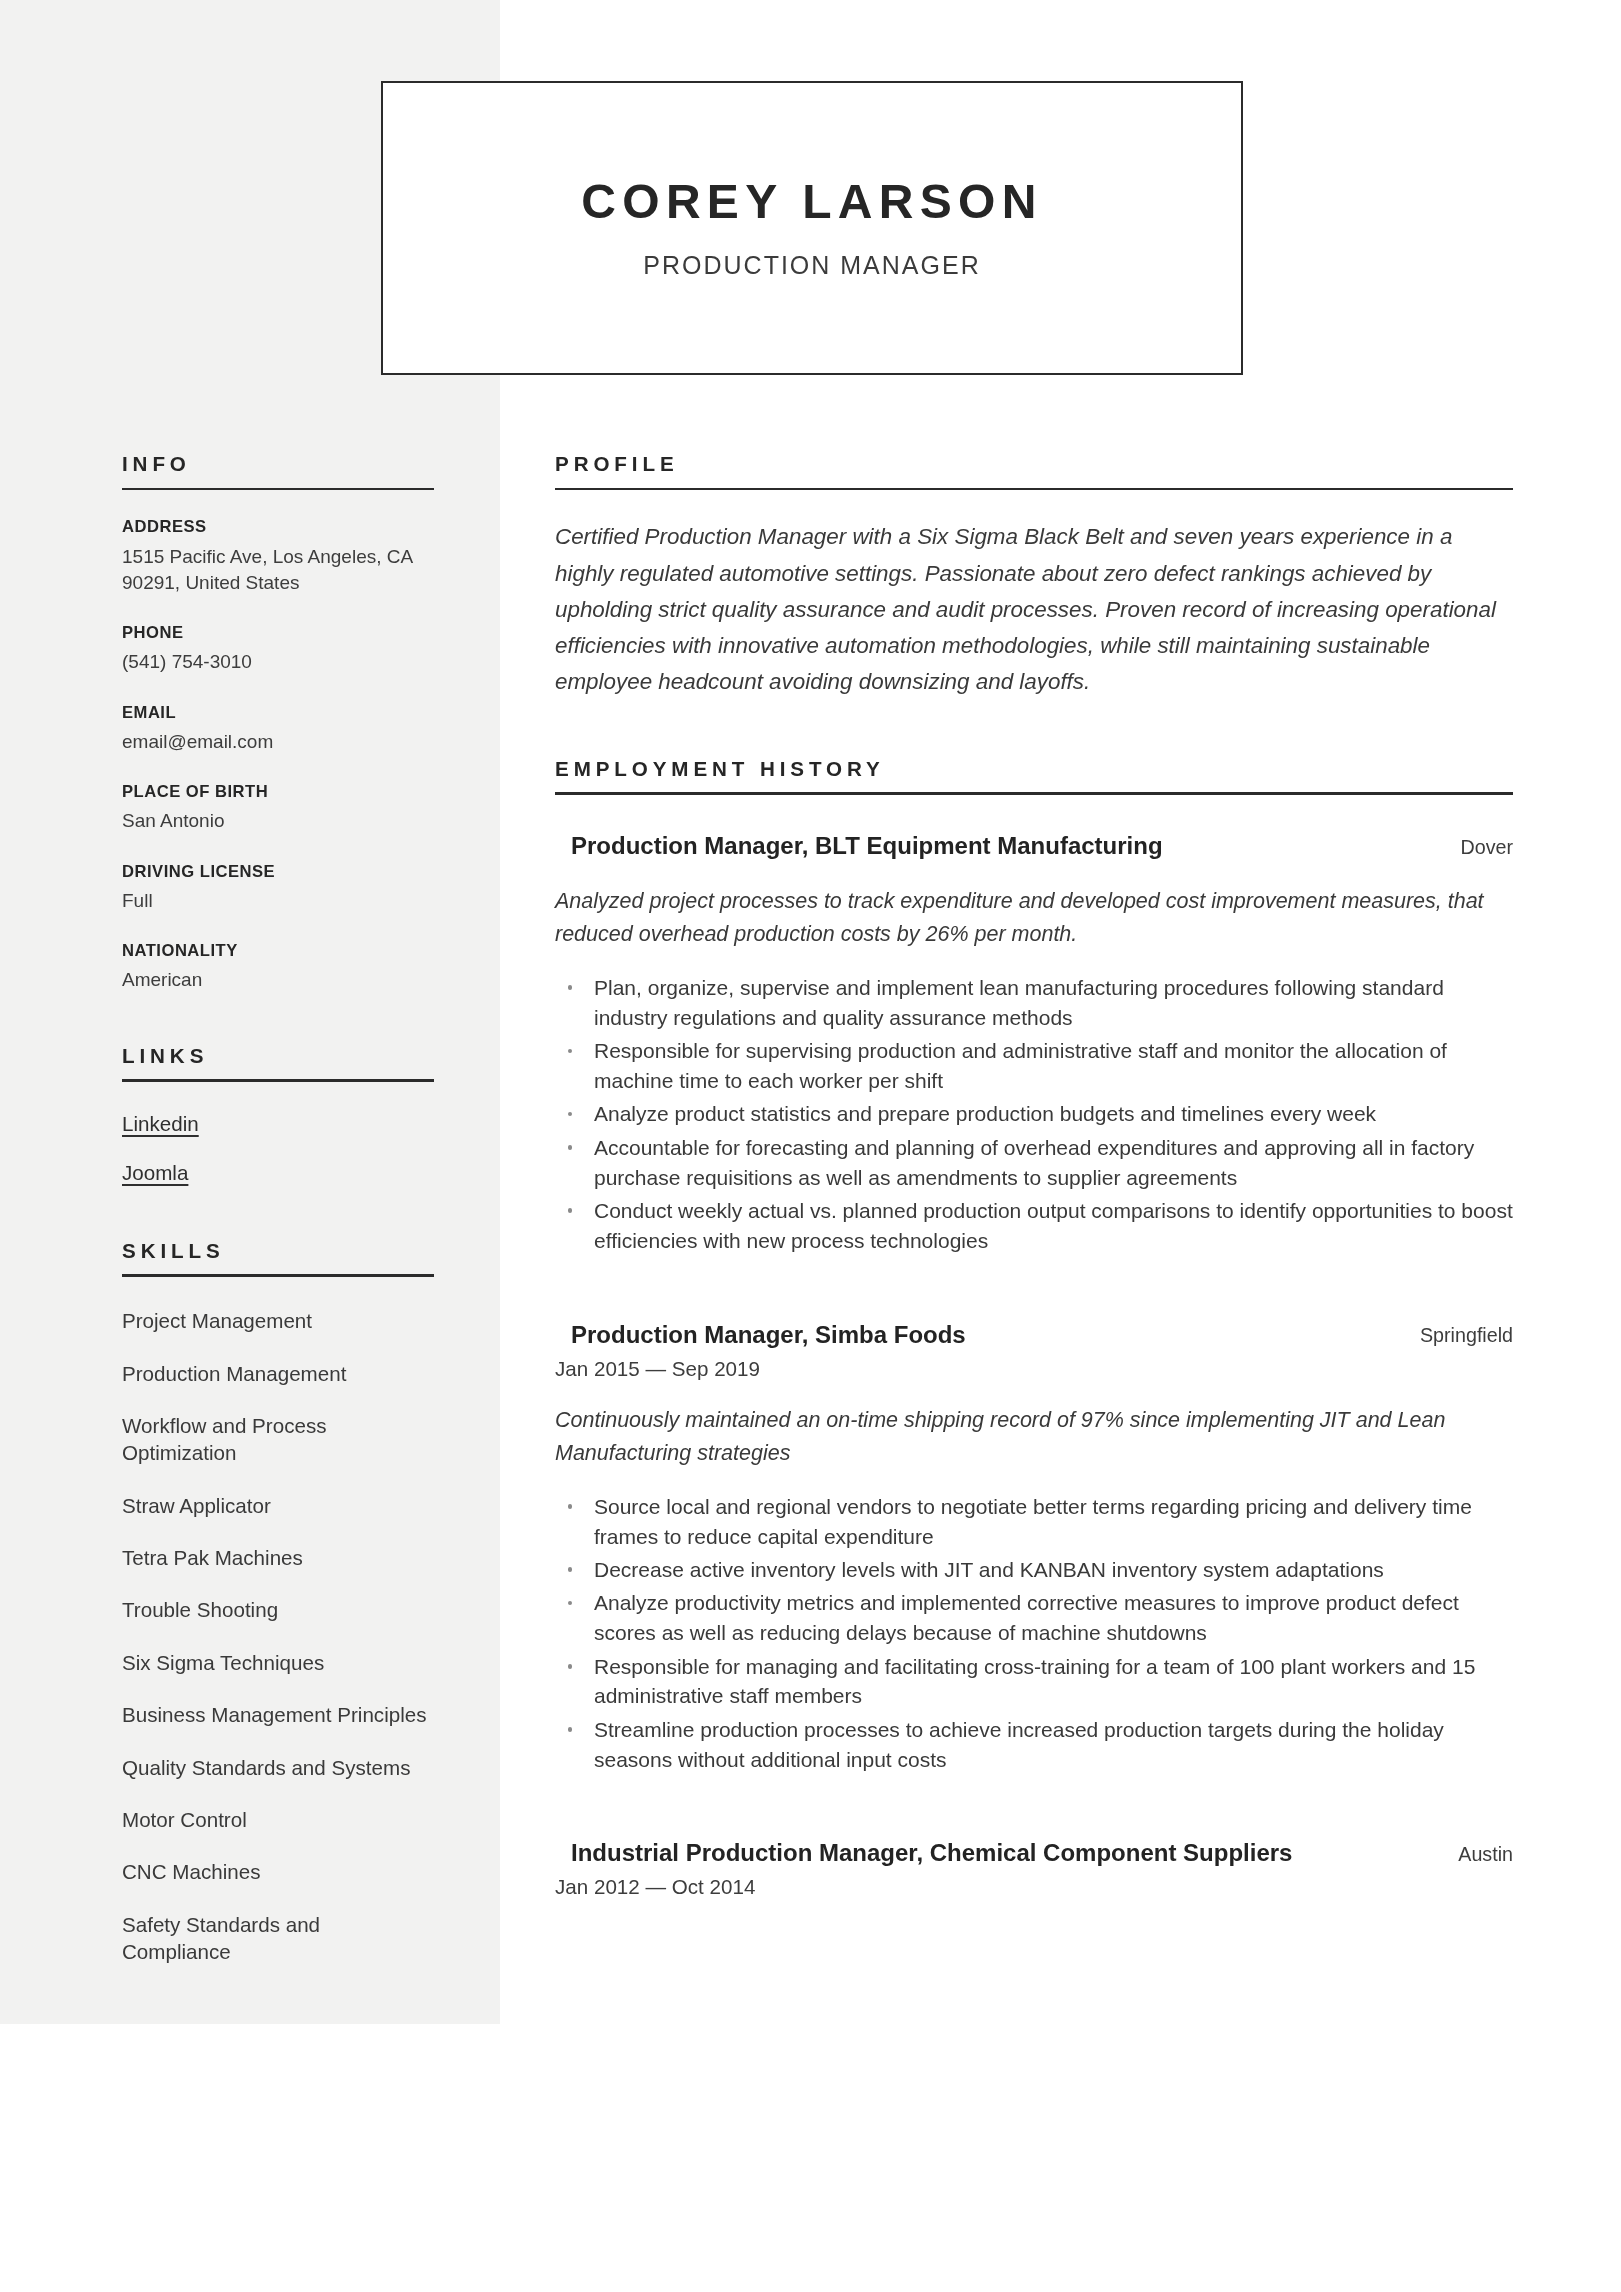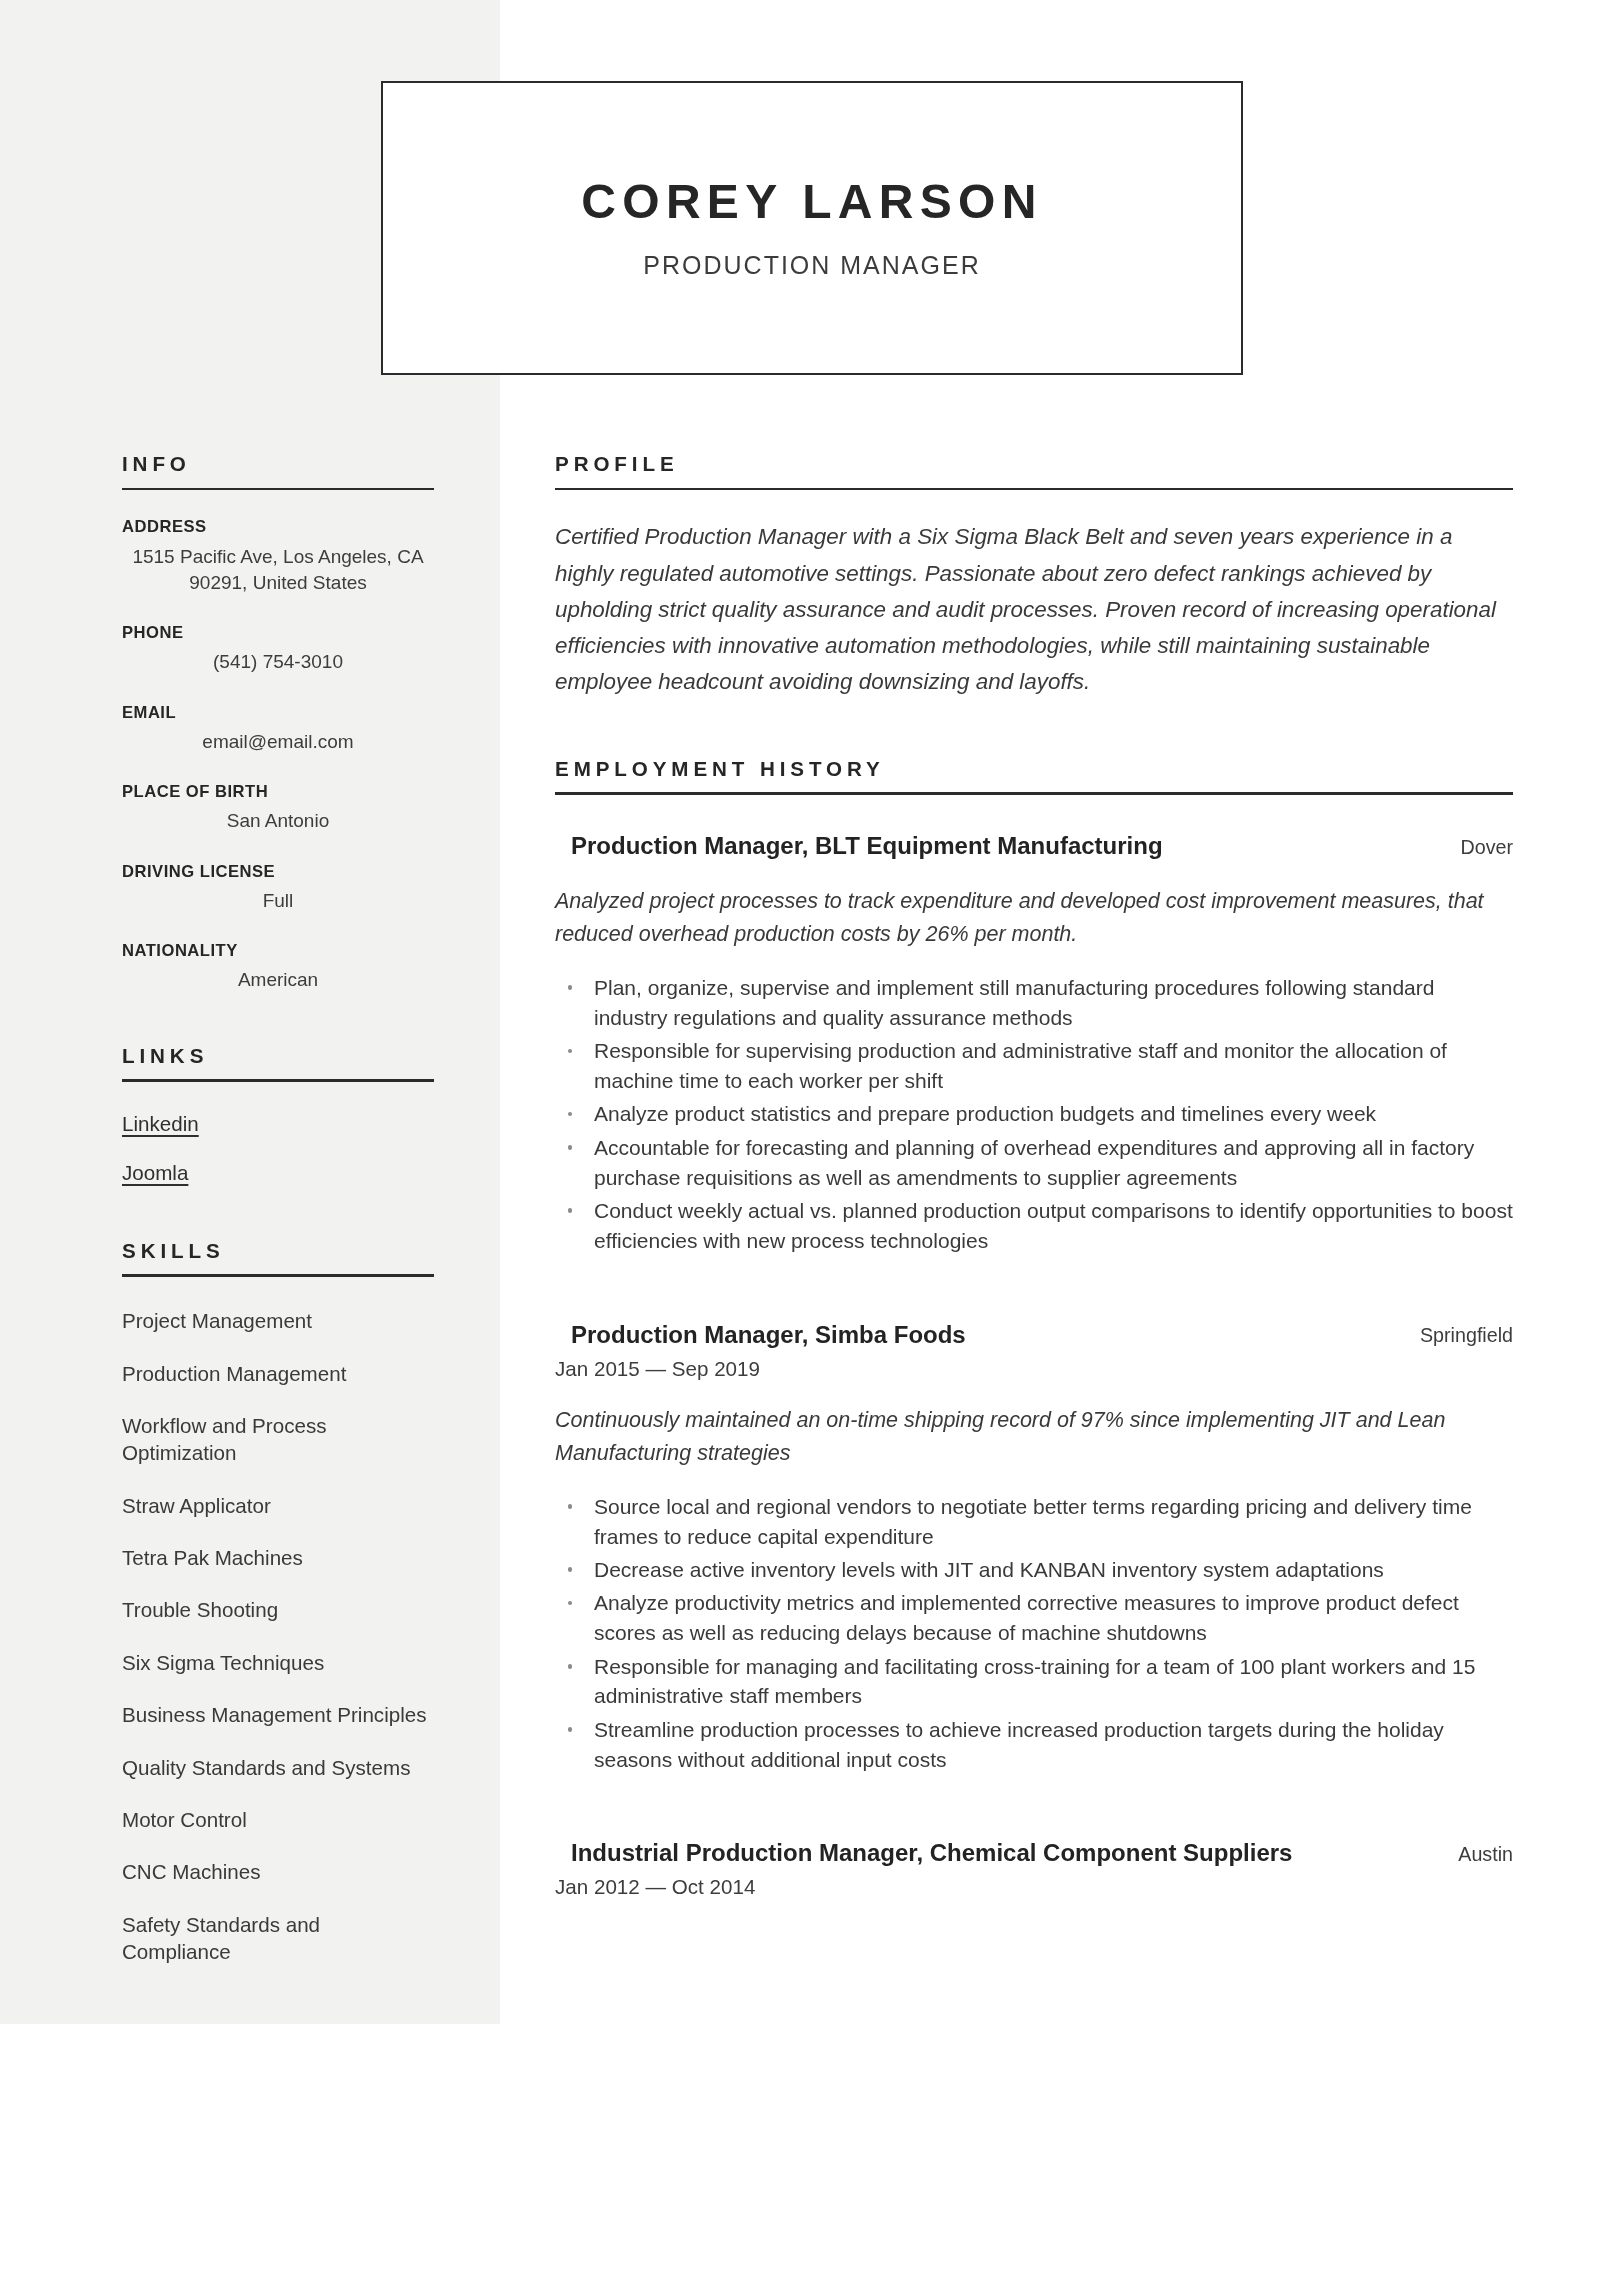--- a/index.html
+++ b/index.html
@@ -94,21 +94,20 @@
     font-weight: 700;
     letter-spacing: 0.5px;
     color: #262626;
     margin-bottom: 6.3px;
   }
   .info-value {
     font-size: 19px;
     font-weight: 400;
     color: #3d3d3d;
     line-height: 1.38;
-    text-align: center;
   }
 
   .links-list { margin-top: 30px; }
   .link-item {
     font-size: 20.6px;
     color: #2f2f2f;
     text-decoration: underline;
     text-underline-offset: 3.6px;
     display: block;
     margin-bottom: 25px;
@@ -281,21 +280,21 @@
       <div class="sec-head">EMPLOYMENT HISTORY</div>
       <div class="sec-rule"></div>
 
       <div class="job">
         <div class="job-row">
           <div class="job-heading">Production Manager, BLT Equipment Manufacturing</div>
           <div class="job-location">Dover</div>
         </div>
         <div class="job-summary">Analyzed project processes to track expenditure and developed cost improvement measures, that reduced overhead production costs by 26% per month.</div>
         <ul class="bullets">
-          <li>Plan, organize, supervise and implement still manufacturing procedures following standard industry regulations and quality assurance methods</li>
+          <li>Plan, organize, supervise and implement lean manufacturing procedures following standard industry regulations and quality assurance methods</li>
           <li>Responsible for supervising production and administrative staff and monitor the allocation of machine time to each worker per shift</li>
           <li>Analyze product statistics and prepare production budgets and timelines every week</li>
           <li>Accountable for forecasting and planning of overhead expenditures and approving all in factory purchase requisitions as well as amendments to supplier agreements</li>
           <li>Conduct weekly actual vs. planned production output comparisons to identify opportunities to boost efficiencies with new process technologies</li>
         </ul>
       </div>
 
       <div class="job job-gap">
         <div class="job-row">
           <div class="job-heading">Production Manager, Simba Foods</div>

